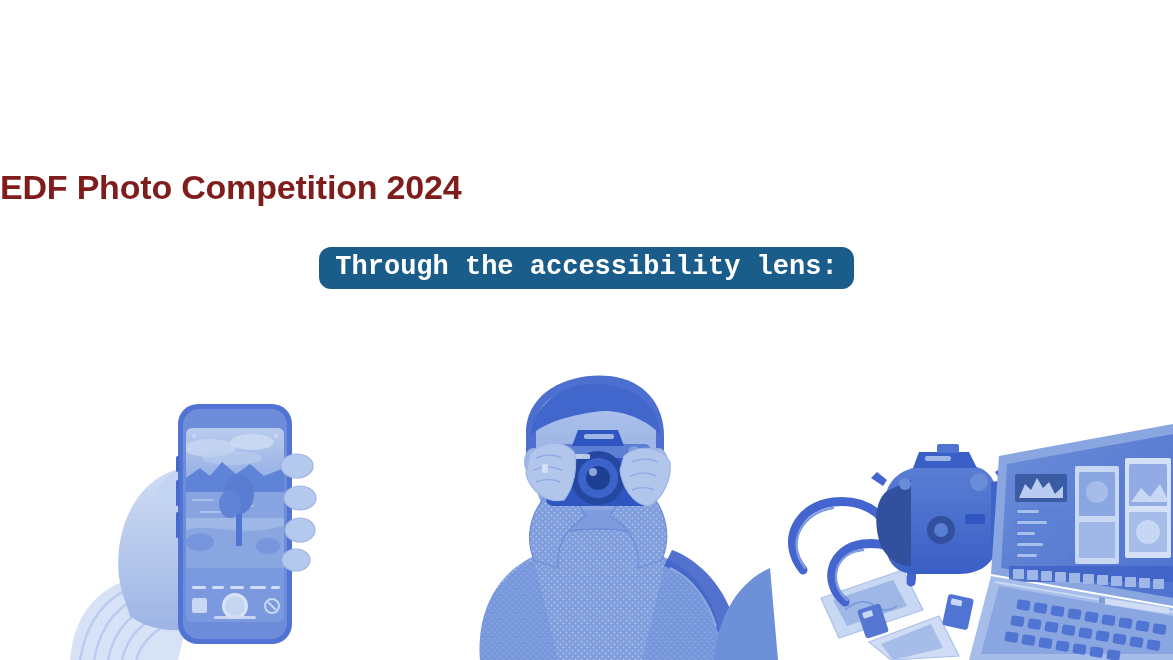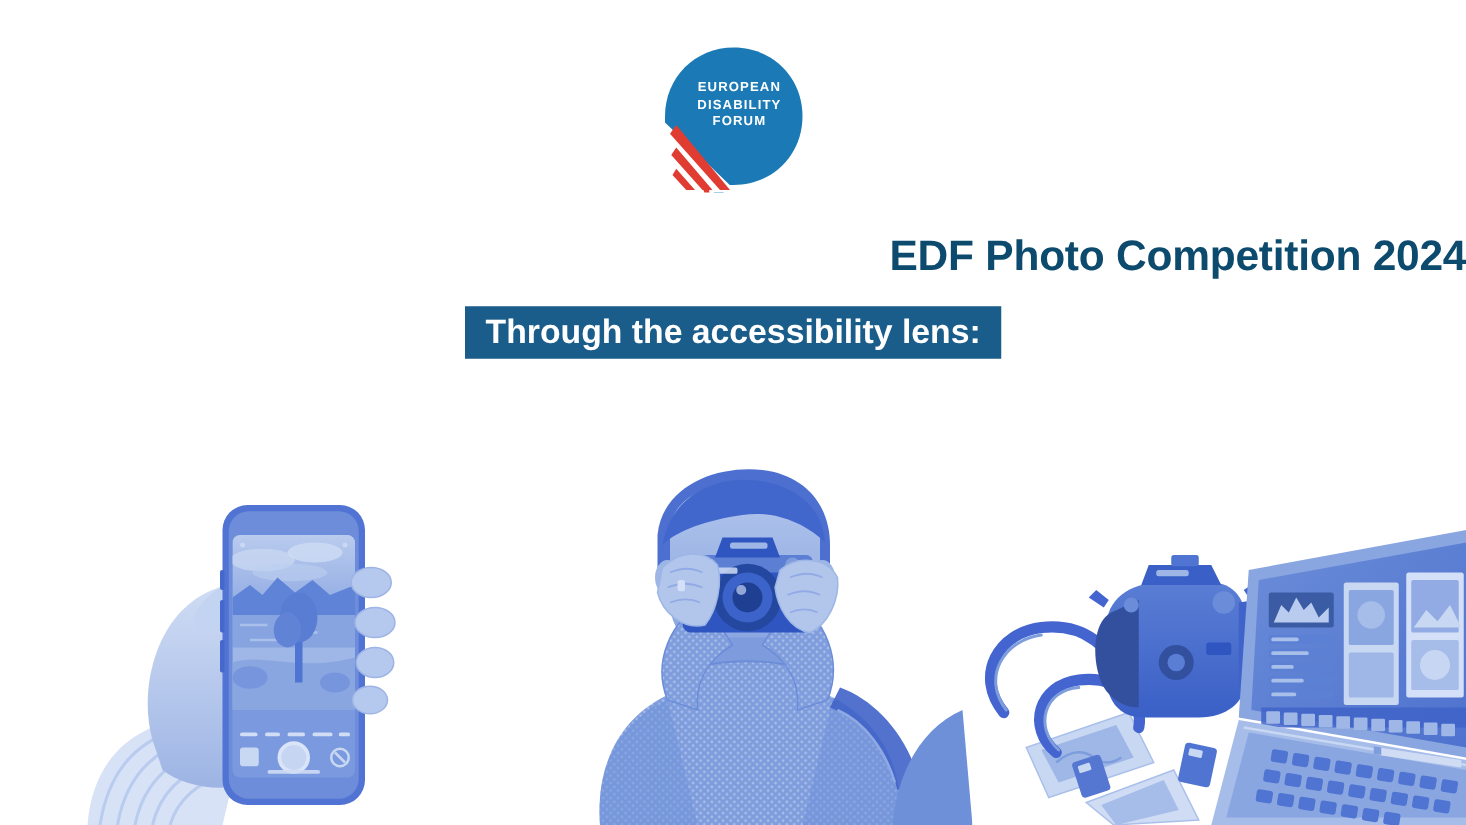--- a/index.html
+++ b/index.html
@@ -38,47 +38,48 @@
     font-size:10.5px;
     font-weight:700;
     letter-spacing:0.9px;
     line-height:13.5px;
     pointer-events:none;
   }
 
   
   .title{
     position:absolute;
-    left:0; right:0; top:186px;
-    text-align:right;
+    left:0; right:0; top:168px;
+    text-align:left;
     font-family:"Liberation Sans", sans-serif;
     font-size:34px;
     font-weight:700;
-    color:#0c4a6e;
+    color:#7f1d1d;
     letter-spacing:-0.2px;
   }
 
   
   .subtitle{
     position:absolute;
     left:0; right:0; top:243px;
     text-align:center;
     line-height:44px;
     font-family:"Liberation Sans", sans-serif;
     font-size:27px;
     font-weight:700;
     color:#ffffff;
   }
   .subtitle .hl{
     background:#1a5c8a;
-    border-radius:0;
+    border-radius:12px;
     padding:5px 16px 7px 16px;
     box-decoration-break:clone;
     -webkit-box-decoration-break:clone;
     white-space:nowrap;
+    font-family:Liberation Mono, monospace;
   }
   .subtitle .l1{ position:relative; z-index:2; }
   .subtitle .l2{ position:relative; z-index:1; }
 
   
   .photos{
     position:absolute;
     left:0; right:0; bottom:0;
     height:300px;
   }
@@ -90,52 +91,20 @@
 
   .photo-phone { left:60px;  bottom:0; width:350px; height:290px; }
   .photo-person{ left:418px; bottom:0; width:360px; height:290px; }
   .photo-gear  { right:0;    bottom:0; width:400px; height:250px; }
 </style>
 </head>
 <body>
 
 <div class="poster">
 
-  <div class="logo-wrap">
-    <div class="logo">
-      <svg viewBox="0 0 122 120" xmlns="http://www.w3.org/2000/svg" aria-hidden="true">
-
-        <path d="M61 4
-                 C 92 4 116 28 116 59
-                 C 116 90 92 114 61 114
-                 L 28 114
-                 C 14 114 6 100 6 86
-                 L 6 59
-                 C 6 28 30 4 61 4 Z" fill="#1b7ab5"></path>
-
-        <path d="M30 86 L52 114 L30 114 Z" fill="#1b7ab5"></path>
-        <path d="M44 114 L49 140 L54 114 Z" fill="#1b7ab5"></path>
-
-        <path d="M6 64 L6 120 L64 120 Z" fill="#ffffff"></path>
-
-        <g fill="#e03c31">
-          <path d="M15 66 L58 118 L50 118 L10 73 Z"></path>
-          <path d="M15 84 L44 118 L36 118 L11 90 Z"></path>
-          <path d="M15 101 L30 118 L23 118 L12 106 Z"></path>
-        </g>
-
-        <path d="M36 116 L44 138 L41 116 Z" fill="#e03c31"></path>
-      </svg>
-      <div class="logo-text">
-        <div>EUROPEAN</div>
-        <div>DISABILITY</div>
-        <div>FORUM</div>
-      </div>
-    </div>
-  </div>
 
   <div class="title">EDF Photo Competition 2024</div>
 
   <div class="subtitle">
     <div class="l1"><span class="hl">Through the accessibility lens:</span></div>
   </div>
 
   <div class="photos">
 
     <div class="photo photo-phone">

